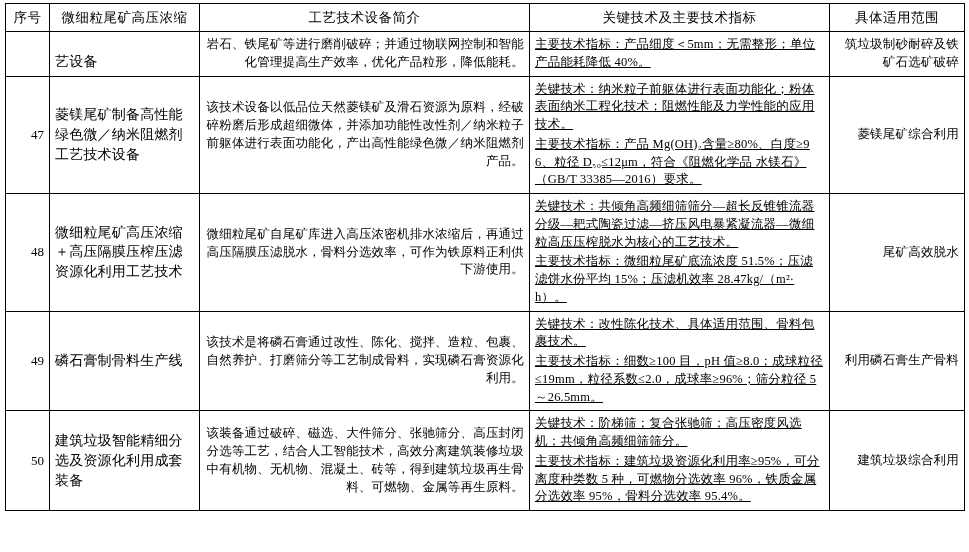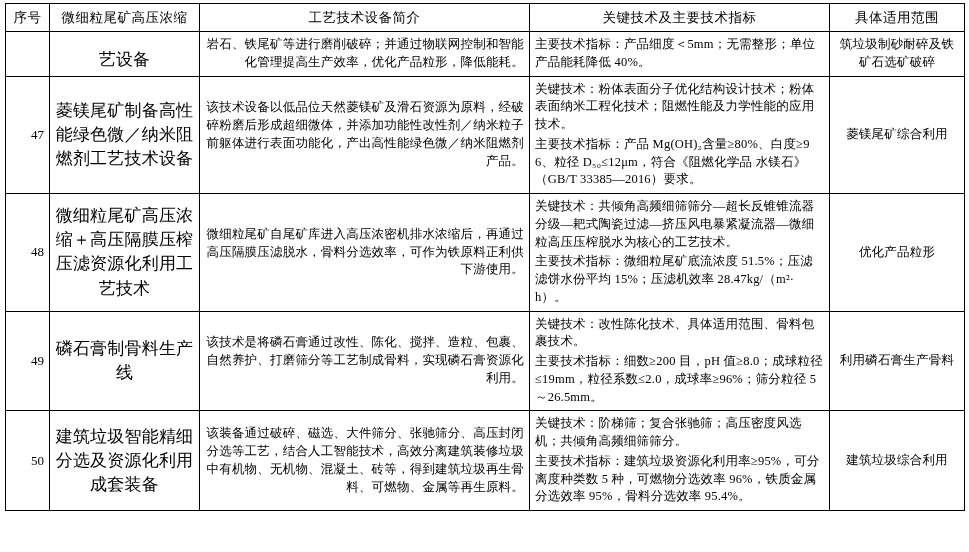--- a/index.html
+++ b/index.html
@@ -46,37 +46,38 @@
   .col-desc { width: 330px; }
   .col-key { width: 300px; }
   .col-scope { width: 135px; }
 
   td.seq {
     text-align: right;
     font-size: 13px;
     vertical-align: middle;
   }
   td.name {
-    text-align: center;
-    font-size: 17px;
+    text-align: left;
+    font-size: 14px;
     letter-spacing: 0.2px;
   }
   td.desc {
     text-align: right;
     font-size: 12.5px;
     letter-spacing: 0.2px;
     margin-top: 20px;
   }
   td.key {
     text-align: left;
     font-size: 12.5px;
     letter-spacing: 0.2px;
+    text-decoration: underline;
   }
   td.scope {
-    text-align: center;
+    text-align: right;
     font-size: 12.5px;
     letter-spacing: 0.2px;
     font-family: Liberation Serif, serif;
   }
   .para { margin: 0 0 2px 0; }
   .para:last-child { margin-bottom: 0; }
   tr.row-cut td {
     vertical-align: bottom;
   }
 </style>
@@ -107,42 +108,42 @@
         <td class="name">艺设备</td>
         <td class="desc">岩石、铁尾矿等进行磨削破碎；并通过物联网控制和智能化管理提高生产效率，优化产品粒形，降低能耗。</td>
         <td class="key">主要技术指标：产品细度＜5mm；无需整形；单位产品能耗降低 40%。</td>
         <td class="scope">筑垃圾制砂耐碎及铁矿石选矿破碎</td>
       </tr>
       <tr>
         <td class="seq">47</td>
         <td class="name">菱镁尾矿制备高性能绿色微／纳米阻燃剂工艺技术设备</td>
         <td class="desc">该技术设备以低品位天然菱镁矿及滑石资源为原料，经破碎粉磨后形成超细微体，并添加功能性改性剂／纳米粒子前躯体进行表面功能化，产出高性能绿色微／纳米阻燃剂产品。</td>
         <td class="key">
-            <div class="para">关键技术：粉体表面分子优化结构设计技术；粉体表面纳米工程化技术；阻燃性能及力学性能的应用技术。</div>
+            <div class="para">关键技术：纳米粒子前躯体进行表面功能化；粉体表面纳米工程化技术；阻燃性能及力学性能的应用技术。</div>
             <div class="para">主要技术指标：产品 Mg(OH)₂含量≥80%、白度≥96、粒径 D₅₀≤12μm，符合《阻燃化学品 水镁石》（GB/T 33385—2016）要求。</div>
           </td>
         <td class="scope">菱镁尾矿综合利用</td>
       </tr>
       <tr>
         <td class="seq">48</td>
         <td class="name">微细粒尾矿高压浓缩＋高压隔膜压榨压滤资源化利用工艺技术</td>
         <td class="desc">微细粒尾矿自尾矿库进入高压浓密机排水浓缩后，再通过高压隔膜压滤脱水，骨料分选效率，可作为铁原料正利供下游使用。</td>
         <td class="key">
             <div class="para">关键技术：共倾角高频细筛筛分—超长反锥锥流器分级—耙式陶瓷过滤—挤压风电暴紧凝流器—微细粒高压压榨脱水为核心的工艺技术。</div>
             <div class="para">主要技术指标：微细粒尾矿底流浓度 51.5%；压滤滤饼水份平均 15%；压滤机效率 28.47kg/（m²·h）。</div>
           </td>
-        <td class="scope">优化产品粒形</td>
+        <td class="scope">尾矿高效脱水</td>
       </tr>
       <tr>
         <td class="seq">49</td>
         <td class="name">磷石膏制骨料生产线</td>
         <td class="desc">该技术是将磷石膏通过改性、陈化、搅拌、造粒、包裹、自然养护、打磨筛分等工艺制成骨料，实现磷石膏资源化利用。</td>
         <td class="key">
             <div class="para">关键技术：改性陈化技术、具体适用范围、骨料包裹技术。</div>
-            <div class="para">主要技术指标：细数≥200 目，pH 值≥8.0；成球粒径≤19mm，粒径系数≤2.0，成球率≥96%；筛分粒径 5～26.5mm。</div>
+            <div class="para">主要技术指标：细数≥100 目，pH 值≥8.0；成球粒径≤19mm，粒径系数≤2.0，成球率≥96%；筛分粒径 5～26.5mm。</div>
           </td>
         <td class="scope">利用磷石膏生产骨料</td>
       </tr>
       <tr>
         <td class="seq">50</td>
         <td class="name">建筑垃圾智能精细分选及资源化利用成套装备</td>
         <td class="desc">该装备通过破碎、磁选、大件筛分、张驰筛分、高压封闭分选等工艺，结合人工智能技术，高效分离建筑装修垃圾中有机物、无机物、混凝土、砖等，得到建筑垃圾再生骨料、可燃物、金属等再生原料。</td>
         <td class="key">
             <div class="para">关键技术：阶梯筛；复合张驰筛；高压密度风选机；共倾角高频细筛筛分。</div>
             <div class="para">主要技术指标：建筑垃圾资源化利用率≥95%，可分离度种类数 5 种，可燃物分选效率 96%，铁质金属分选效率 95%，骨料分选效率 95.4%。</div>

